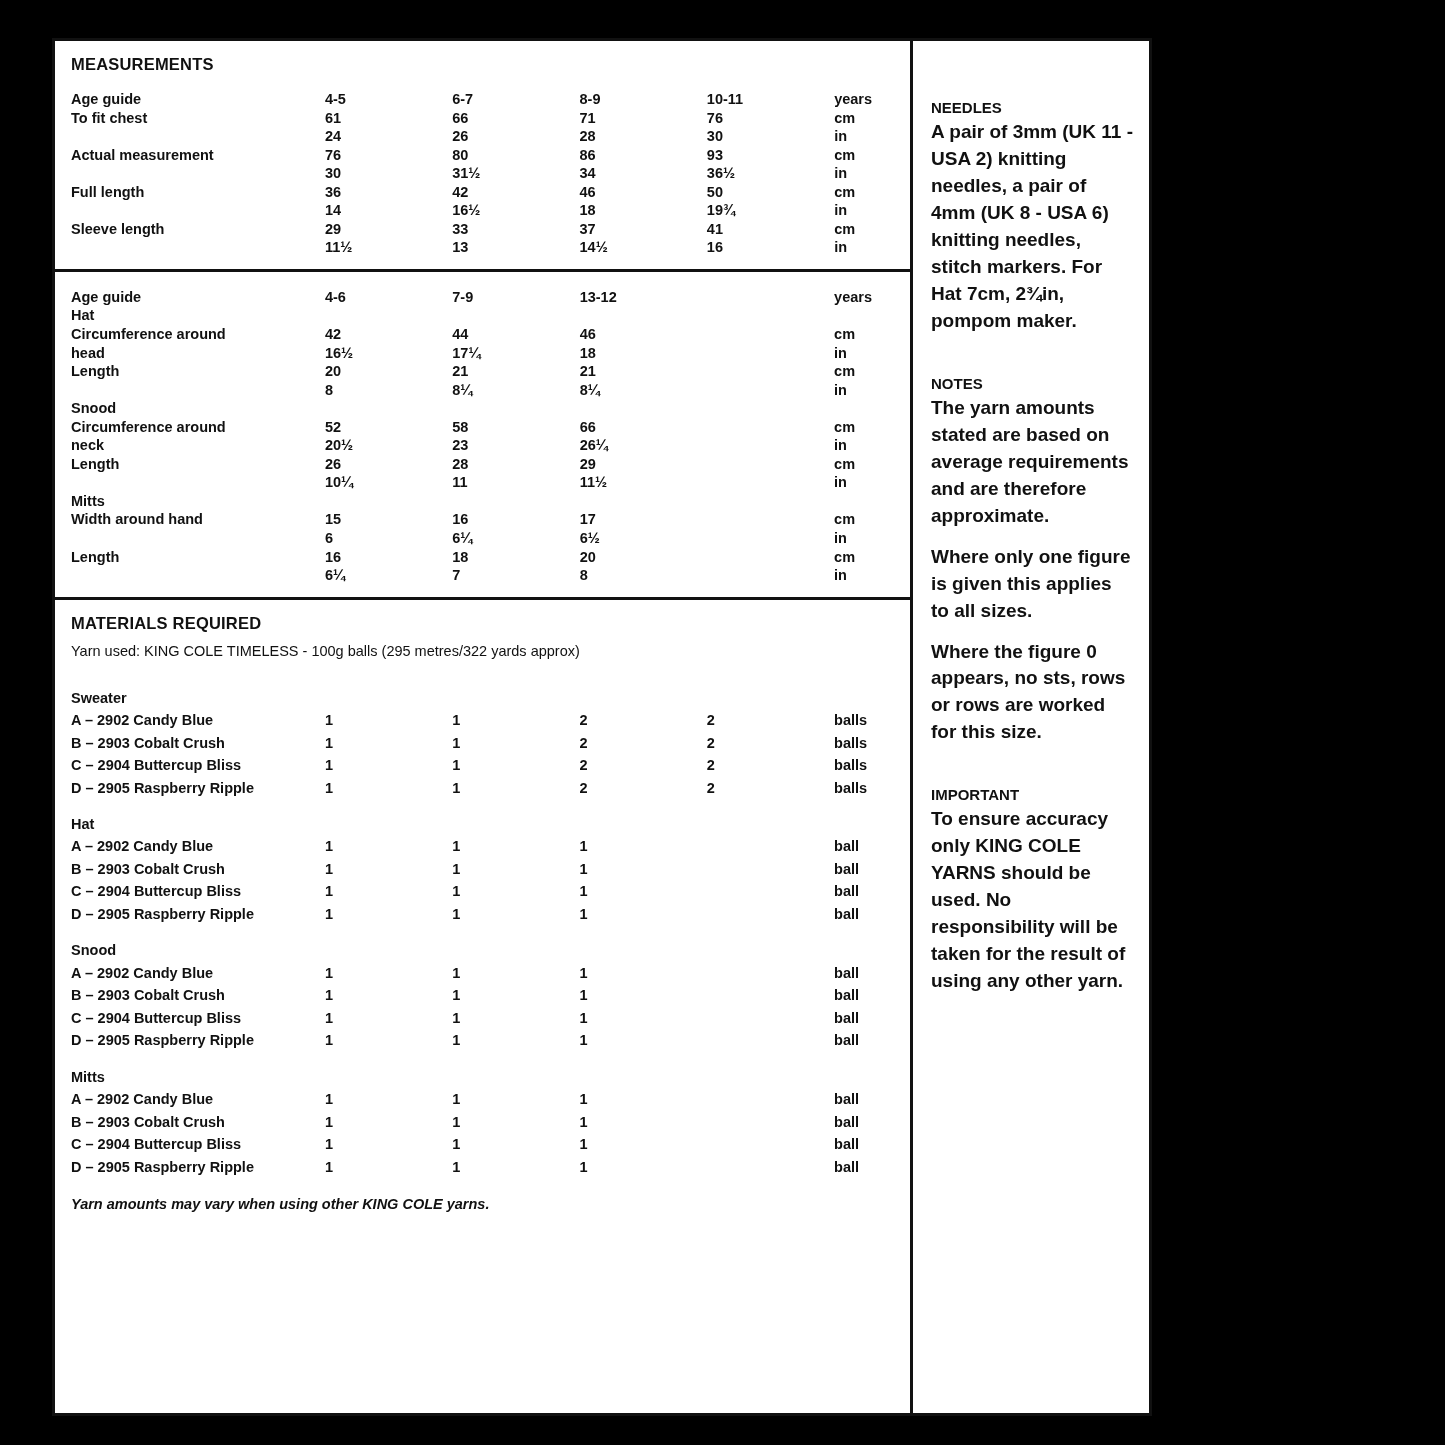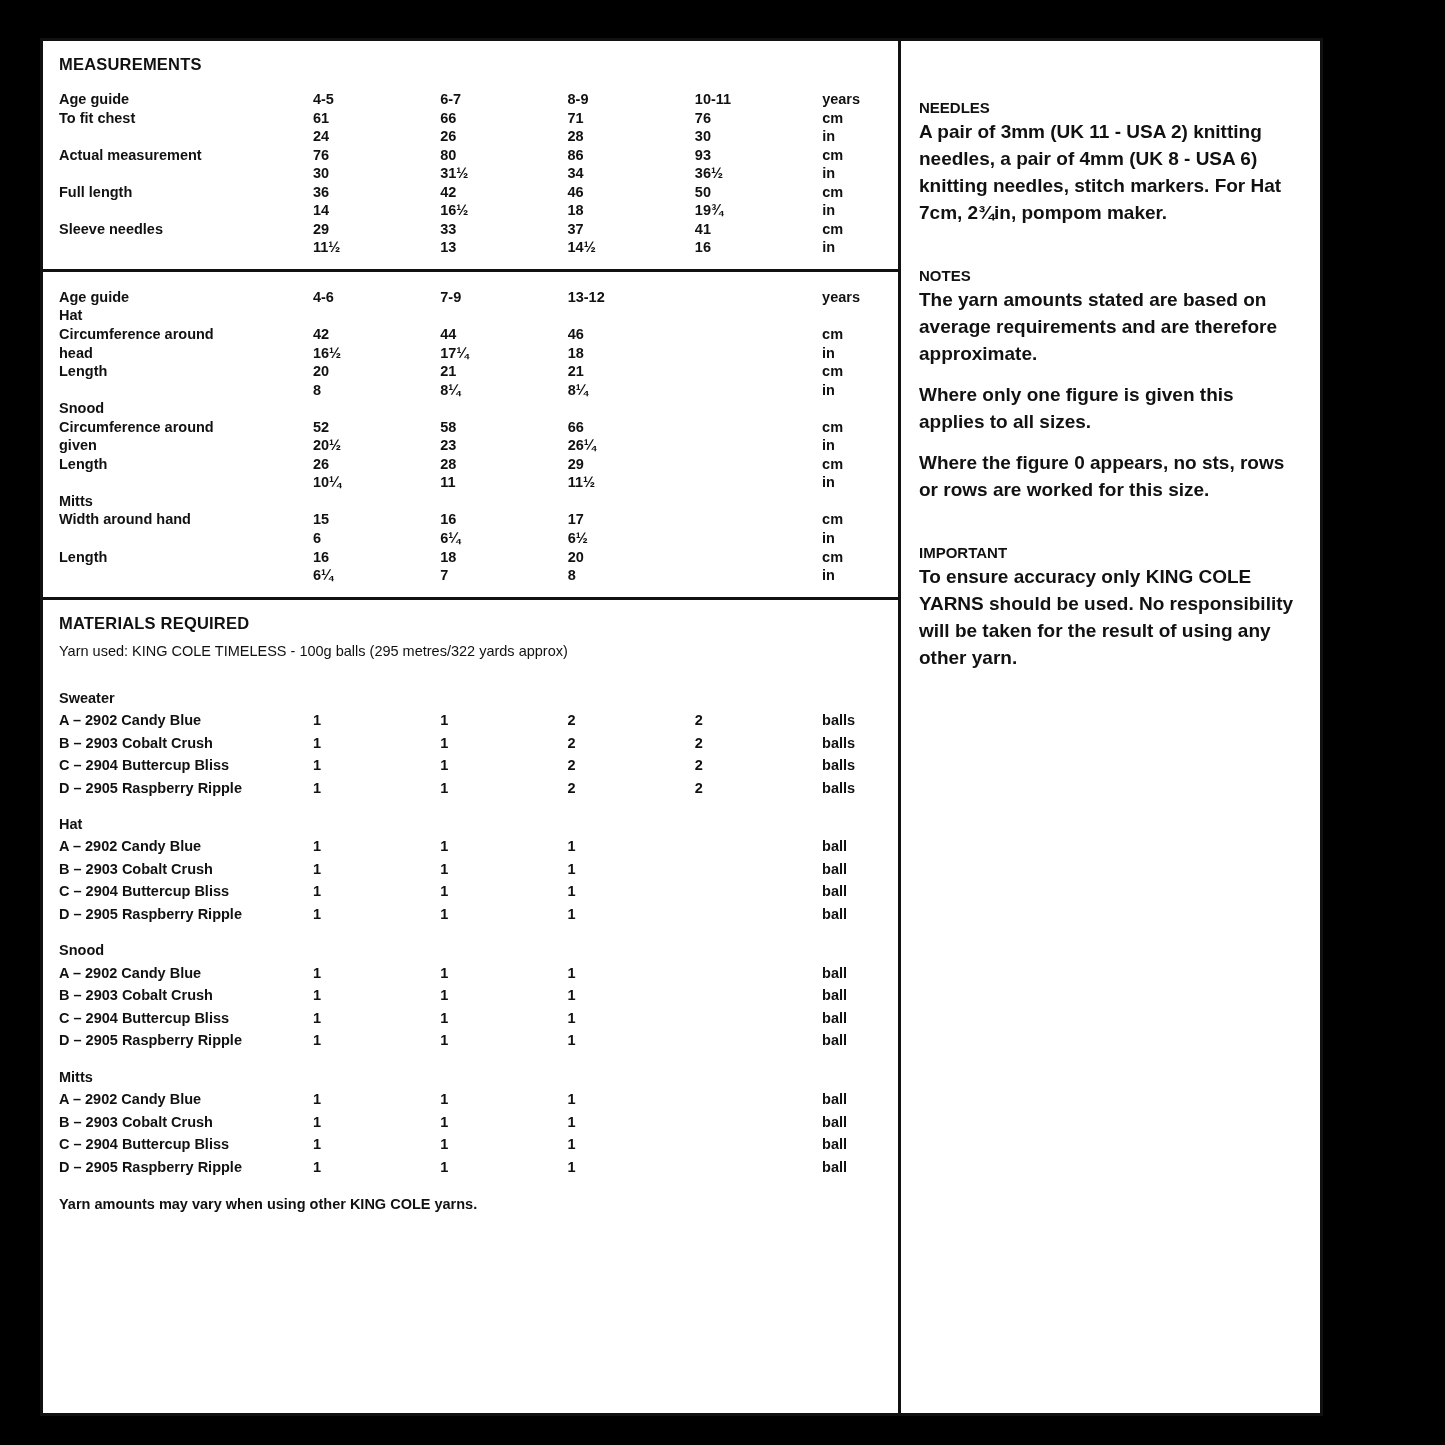--- a/index.html
+++ b/index.html
@@ -8,22 +8,22 @@
     background: #000;
   }
   body {
     width: 1445px; height: 1445px;
     font-family: "Liberation Sans", sans-serif;
     color: #111;
     overflow: hidden;
   }
   .page {
     position: absolute;
-    left: 40px; top: 38px;
-    width: 1283px; height: 1378px;
+    left: 52px; top: 38px;
+    width: 1100px; height: 1378px;
     border: 3px solid #111;
     background: #fff;
     display: flex;
   }
   .left-col {
     width: 858px;
     border-right: 3px solid #111;
     display: flex;
     flex-direction: column;
   }
@@ -94,20 +94,21 @@
   table.mat td.m-unit { width: 60px; }
   .grp-title {
     font-size: 14.5px;
     font-weight: bold;
     padding-top: 14px !important;
   }
   .mat-foot {
     font-size: 14.5px;
     font-weight: bold;
     margin-top: 18px;
+    font-style: italic;
   }
 
   
   .r-title {
     font-weight: bold;
     font-size: 15px;
     margin-bottom: 3px;
     margin-top: 40px;
   }
   .r-para {
@@ -183,21 +184,21 @@
           <tr class="sub-line">
             <td class="c-label"></td>
             <td class="c-v">14</td>
             <td class="c-v">16½</td>
             <td class="c-v">18</td>
             <td class="c-v">19¾</td>
             <td class="c-unit">in</td>
           </tr>
 
           <tr class="row-gap">
-            <td class="c-label">Sleeve needles</td>
+            <td class="c-label">Sleeve length</td>
             <td class="c-v">29</td>
             <td class="c-v">33</td>
             <td class="c-v">37</td>
             <td class="c-v">41</td>
             <td class="c-unit">cm</td>
           </tr>
           <tr class="sub-line">
             <td class="c-label"></td>
             <td class="c-v">11½</td>
             <td class="c-v">13</td>
@@ -264,21 +265,21 @@
           </tr>
           <tr>
             <td class="c-label">Circumference around</td>
             <td class="c-v">52</td>
             <td class="c-v">58</td>
             <td class="c-v">66</td>
             <td class="c-v"></td>
             <td class="c-unit">cm</td>
           </tr>
           <tr class="sub-line">
-            <td class="c-label">given</td>
+            <td class="c-label">neck</td>
             <td class="c-v">20½</td>
             <td class="c-v">23</td>
             <td class="c-v">26¼</td>
             <td class="c-v"></td>
             <td class="c-unit">in</td>
           </tr>
           <tr class="row-gap">
             <td class="c-label">Length</td>
             <td class="c-v">26</td>
             <td class="c-v">28</td>

